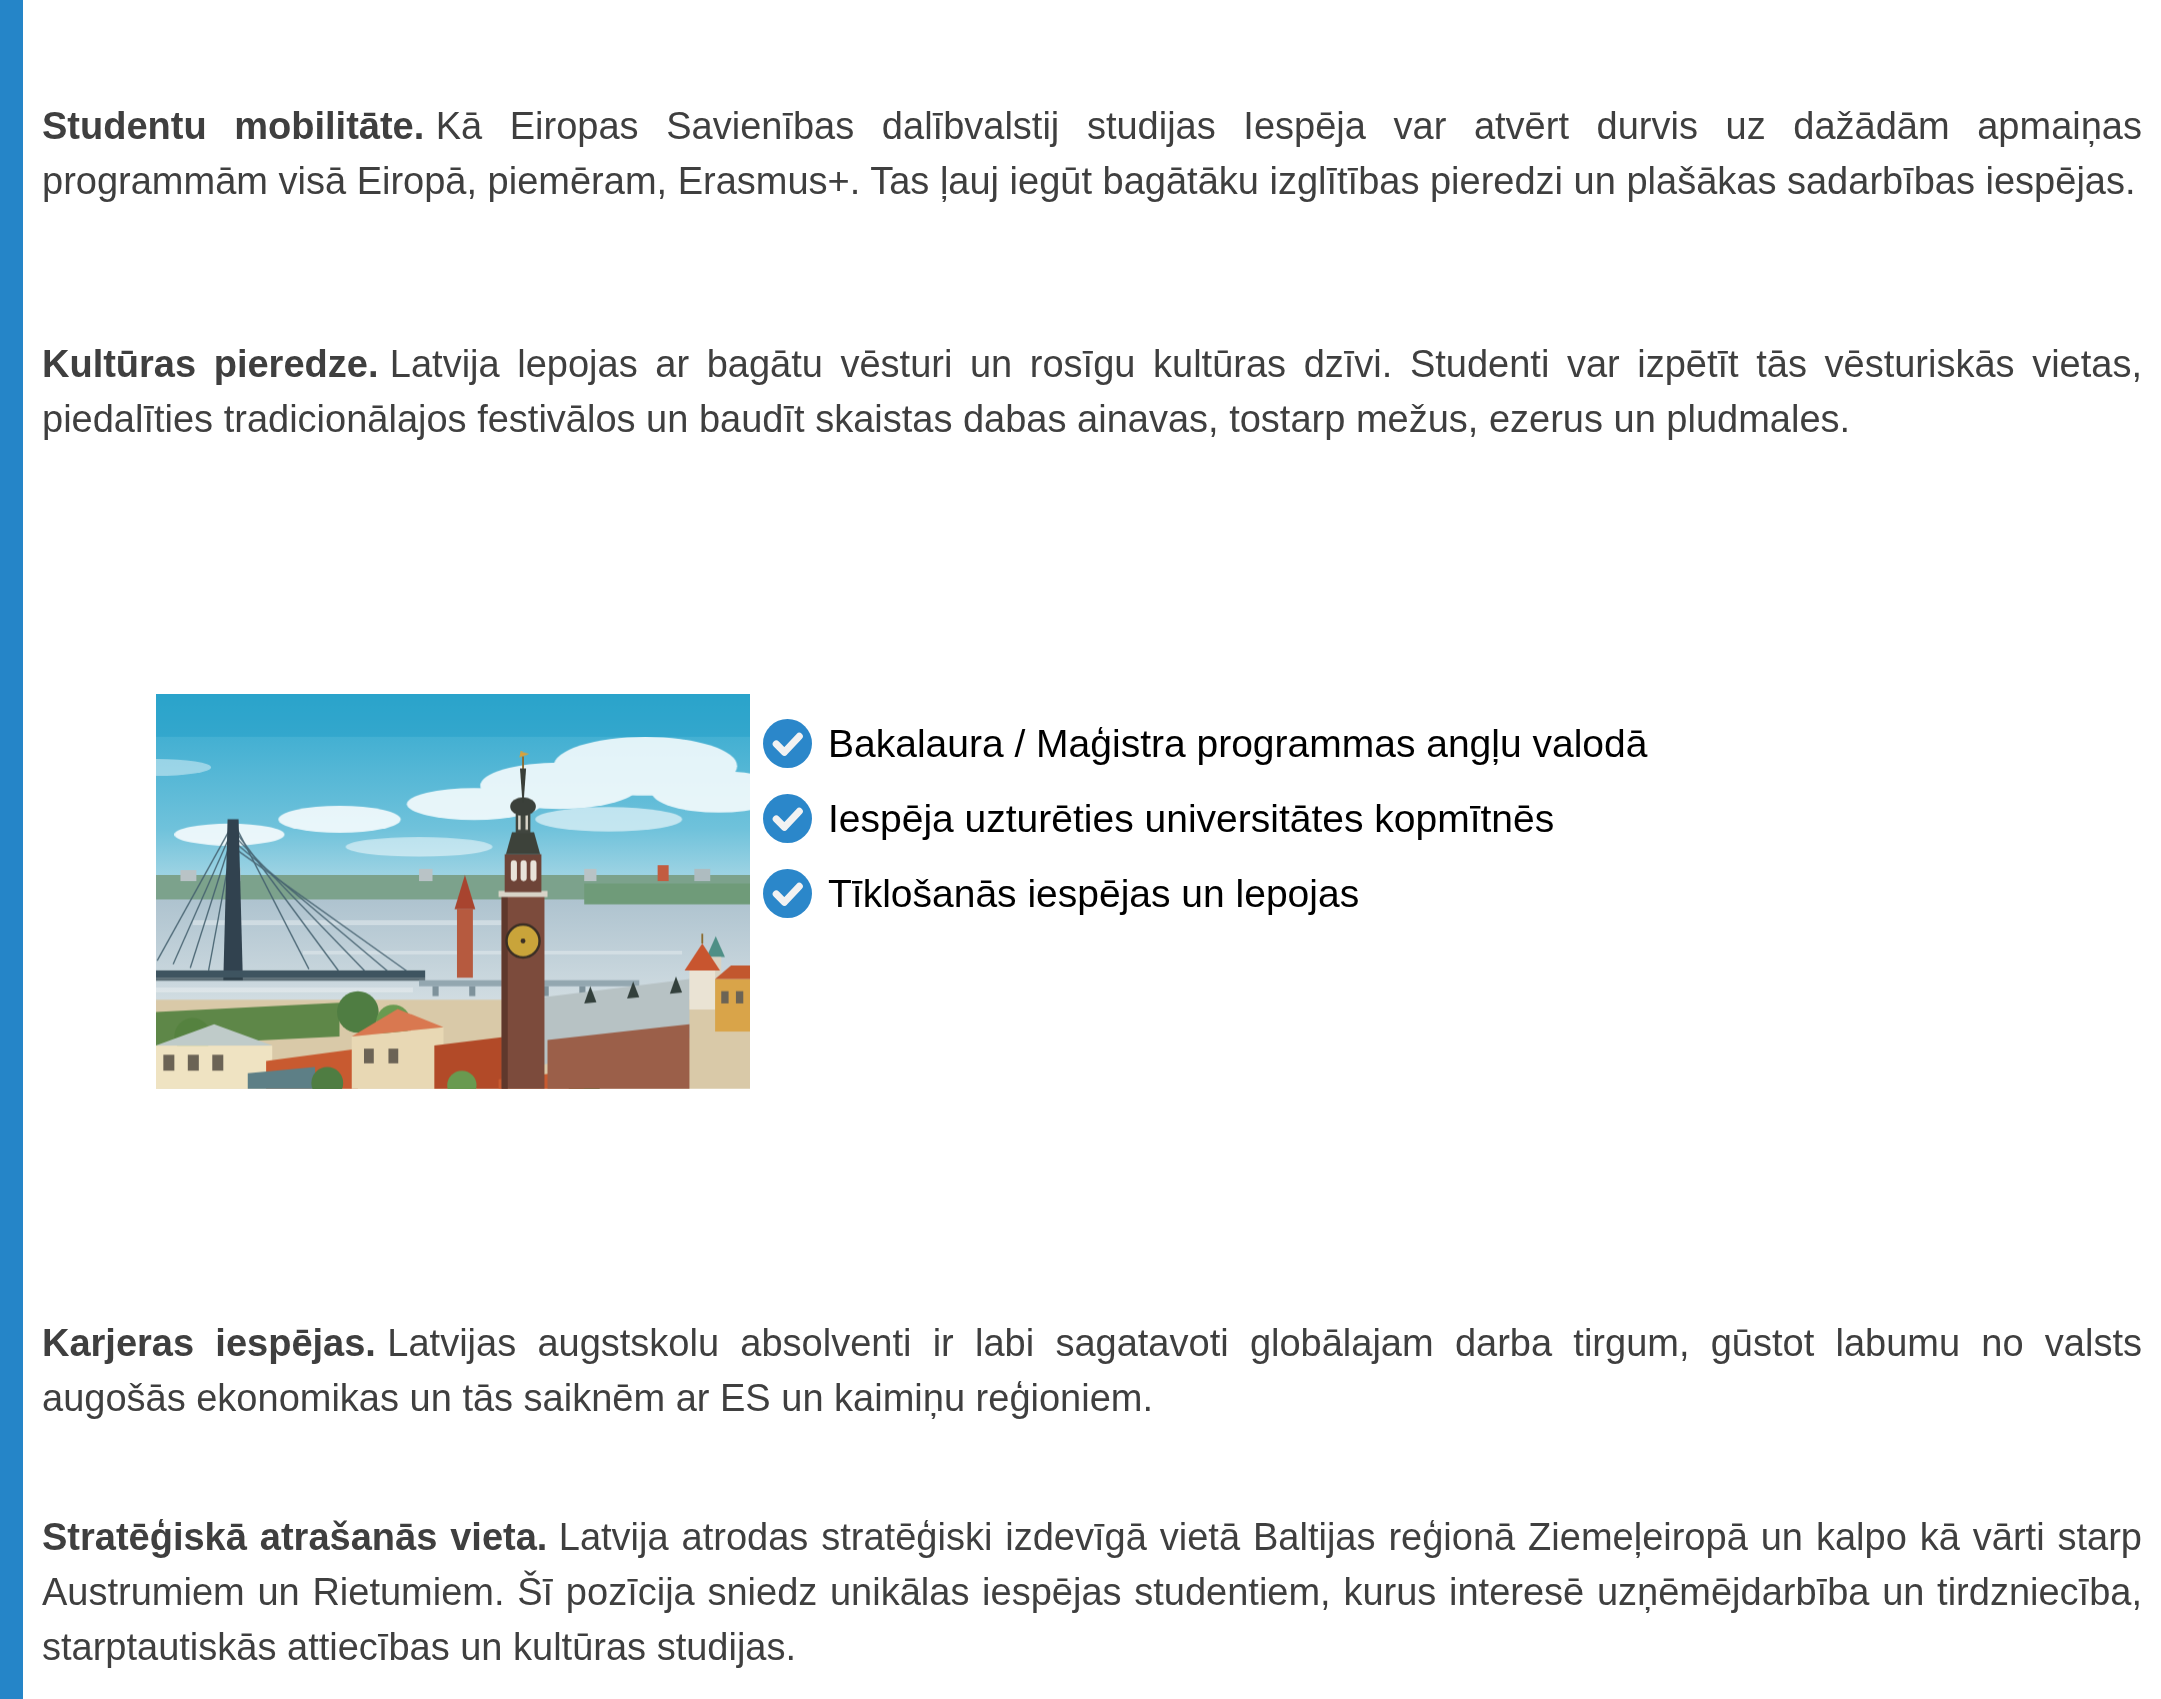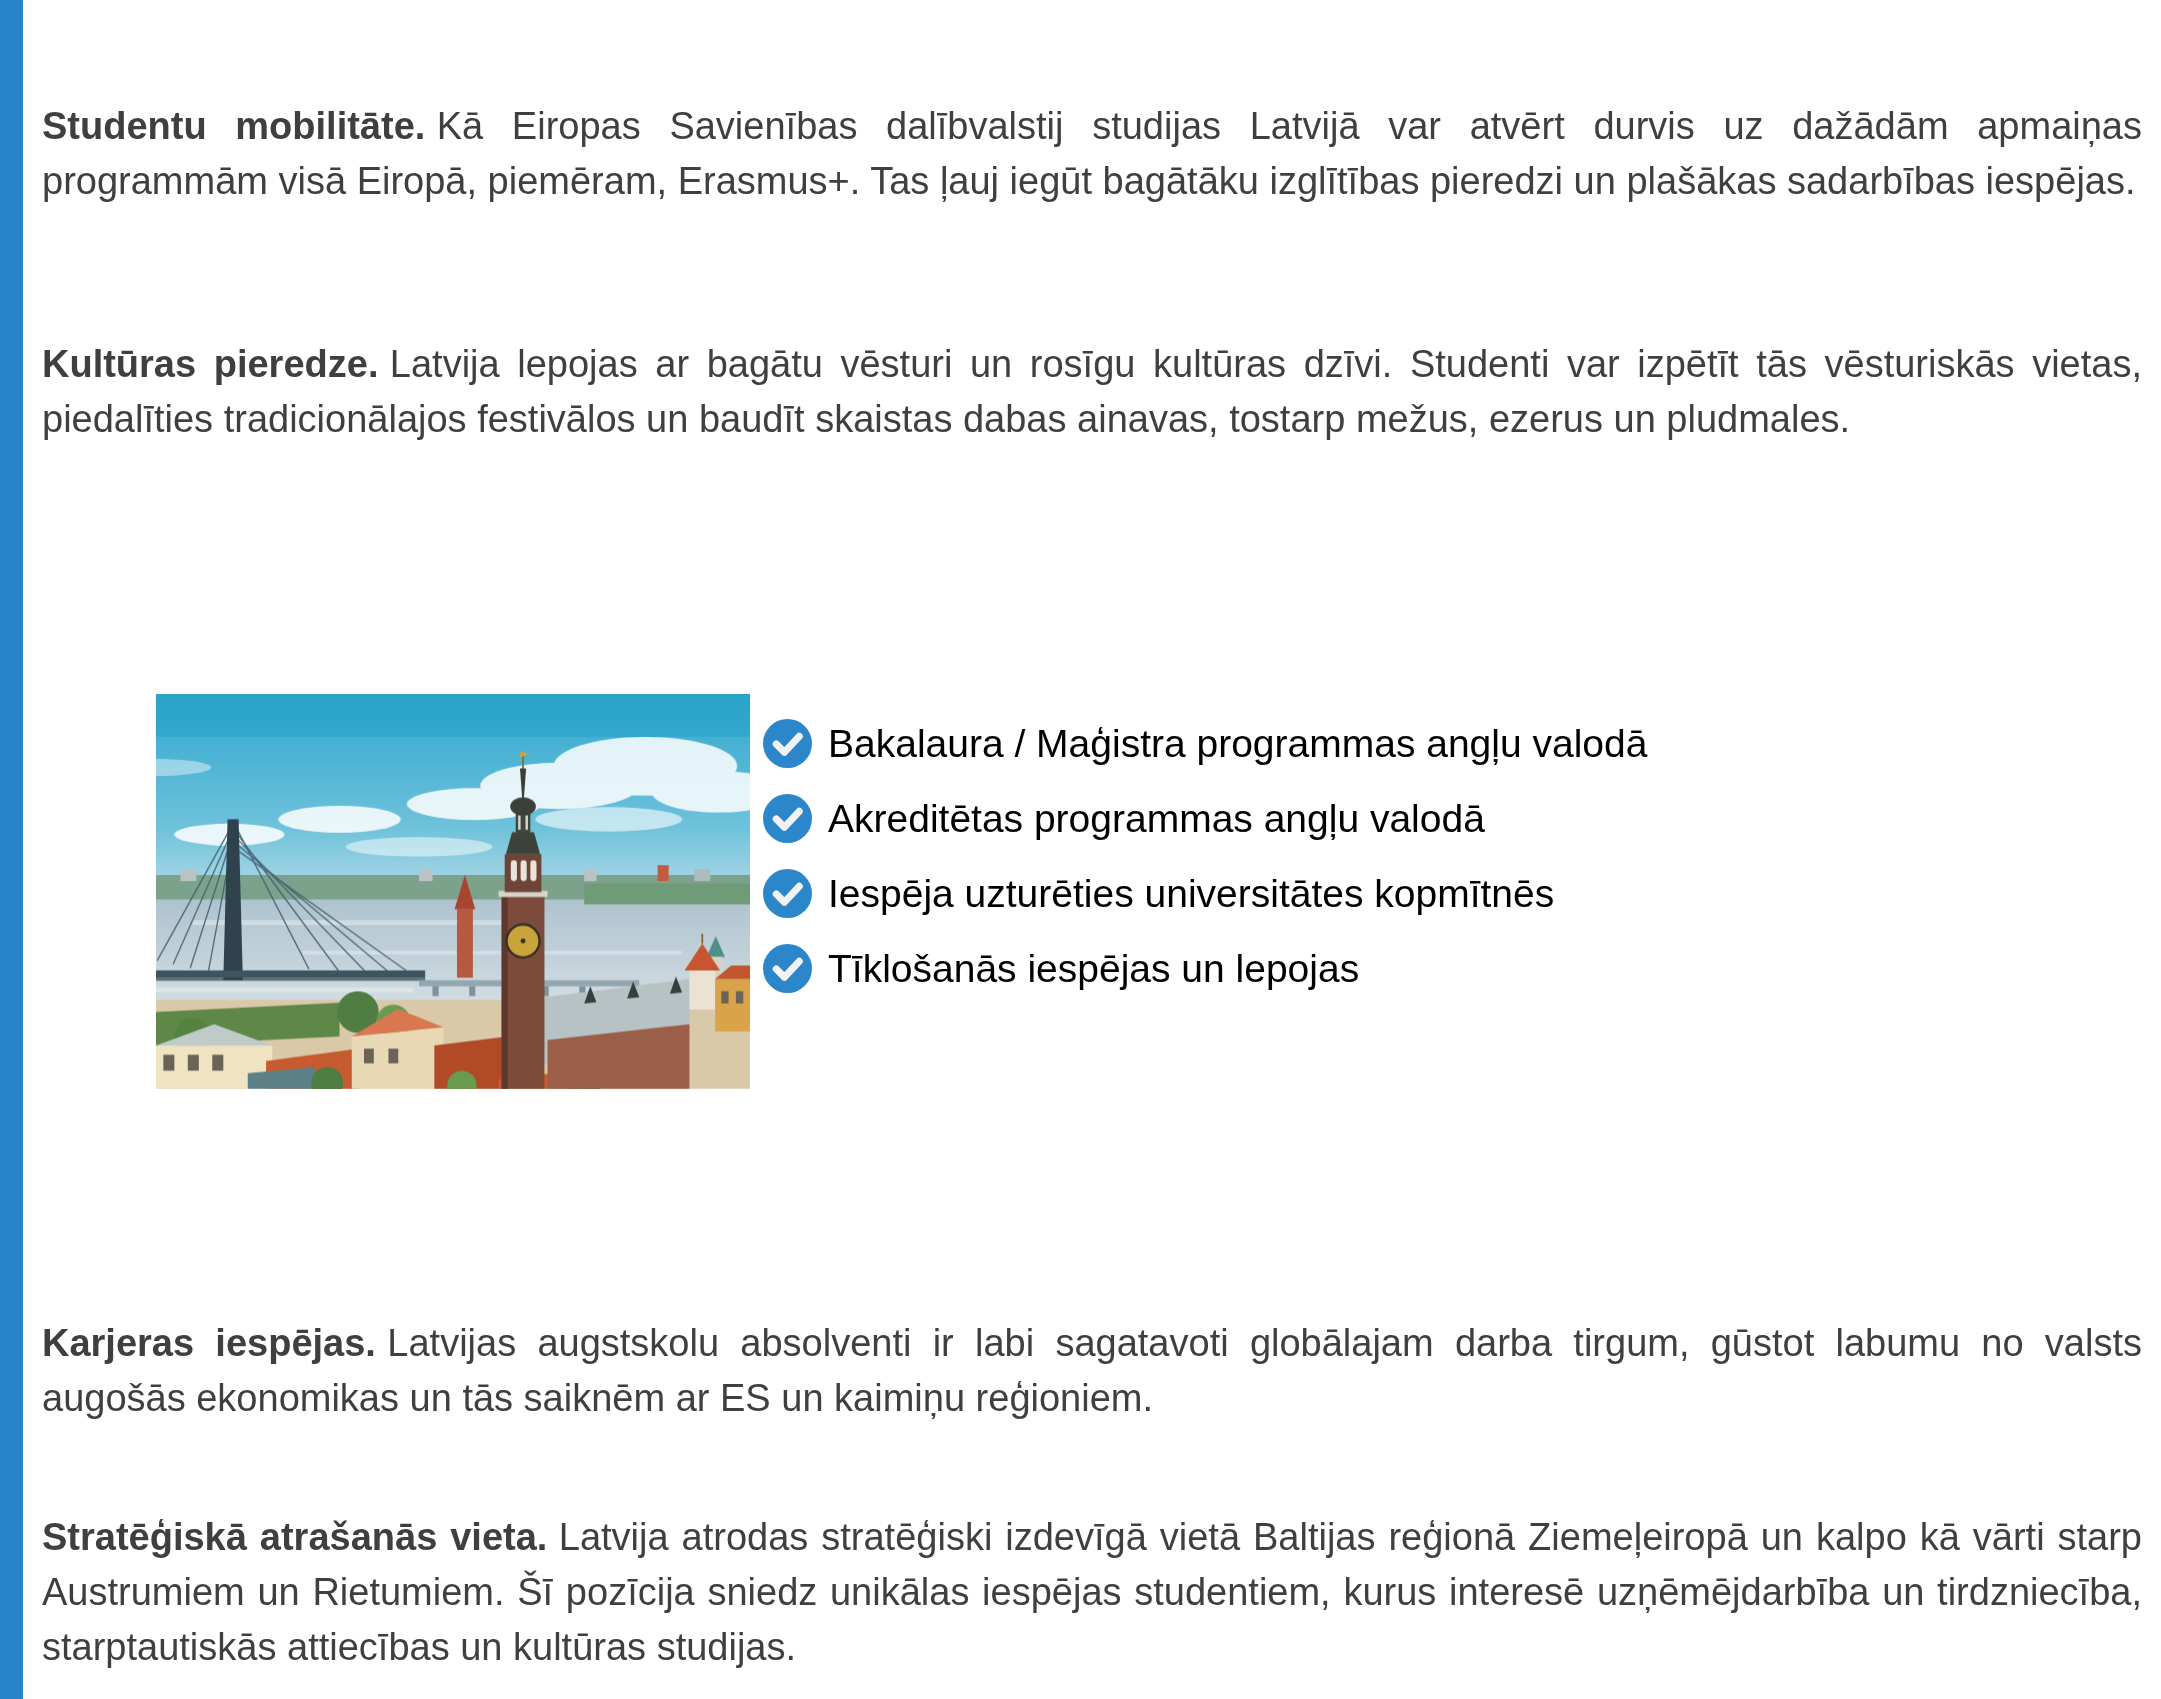--- a/index.html
+++ b/index.html
@@ -43,21 +43,21 @@
     font-size:39px;color:#000000;line-height:1;white-space:nowrap;
   }
 </style>
 </head>
 <body>
 
 <div class="page">
 
   <div class="accent-bar"></div>
 
-  <p class="para para-1"><span class="lead">Studentu mobilitāte.</span><span>Kā Eiropas Savienības dalībvalstij studijas Latvijā var atvērt durvis uz dažādām apmaiņas programmām visā Eiropā, piemēram, Erasmus+. Tas ļauj iegūt bagātāku izglītības pieredzi un plašākas sadarbības iespējas.</span></p>
+  <p class="para para-1"><span class="lead">Studentu mobilitāte.</span><span>Kā Eiropas Savienības dalībvalstij studijas Iespēja var atvērt durvis uz dažādām apmaiņas programmām visā Eiropā, piemēram, Erasmus+. Tas ļauj iegūt bagātāku izglītības pieredzi un plašākas sadarbības iespējas.</span></p>
 
   <p class="para para-2"><span class="lead">Kultūras pieredze.</span><span>Latvija lepojas ar bagātu vēsturi un rosīgu kultūras dzīvi. Studenti var izpētīt tās vēsturiskās vietas, piedalīties tradicionālajos festivālos un baudīt skaistas dabas ainavas, tostarp mežus, ezerus un pludmales.</span></p>
 
   <figure class="photo">
     <svg viewBox="0 0 971 646" preserveAspectRatio="none" aria-hidden="true">
       <defs>
         <linearGradient id="sky" x1="0" y1="0" x2="0" y2="1">
           <stop offset="0" stop-color="#2FA7CE"></stop>
           <stop offset="0.55" stop-color="#6FC2DB"></stop>
           <stop offset="1" stop-color="#DCEAEE"></stop>
@@ -207,29 +207,20 @@
       </span>
       <span class="check-label">Bakalaura / Maģistra programmas angļu valodā</span>
     </li>
     <li>
       <span class="check-badge">
         <svg viewBox="0 0 48 48">
             <circle cx="24" cy="24" r="24" fill="#2B87CA"></circle>
             <path d="M13 24.5 L21 32.5 L35.5 17" fill="none" stroke="#F2F2F2" stroke-width="7" stroke-linecap="round" stroke-linejoin="round"></path>
           </svg>
       </span>
-      <span class="check-label">Akreditētas programmas angļu valodā</span>
-    </li>
-    <li>
-      <span class="check-badge">
-        <svg viewBox="0 0 48 48">
-            <circle cx="24" cy="24" r="24" fill="#2B87CA"></circle>
-            <path d="M13 24.5 L21 32.5 L35.5 17" fill="none" stroke="#F2F2F2" stroke-width="7" stroke-linecap="round" stroke-linejoin="round"></path>
-          </svg>
-      </span>
       <span class="check-label">Iespēja uzturēties universitātes kopmītnēs</span>
     </li>
     <li>
       <span class="check-badge">
         <svg viewBox="0 0 48 48">
             <circle cx="24" cy="24" r="24" fill="#2B87CA"></circle>
             <path d="M13 24.5 L21 32.5 L35.5 17" fill="none" stroke="#F2F2F2" stroke-width="7" stroke-linecap="round" stroke-linejoin="round"></path>
           </svg>
       </span>
       <span class="check-label">Tīklošanās iespējas un lepojas</span>

